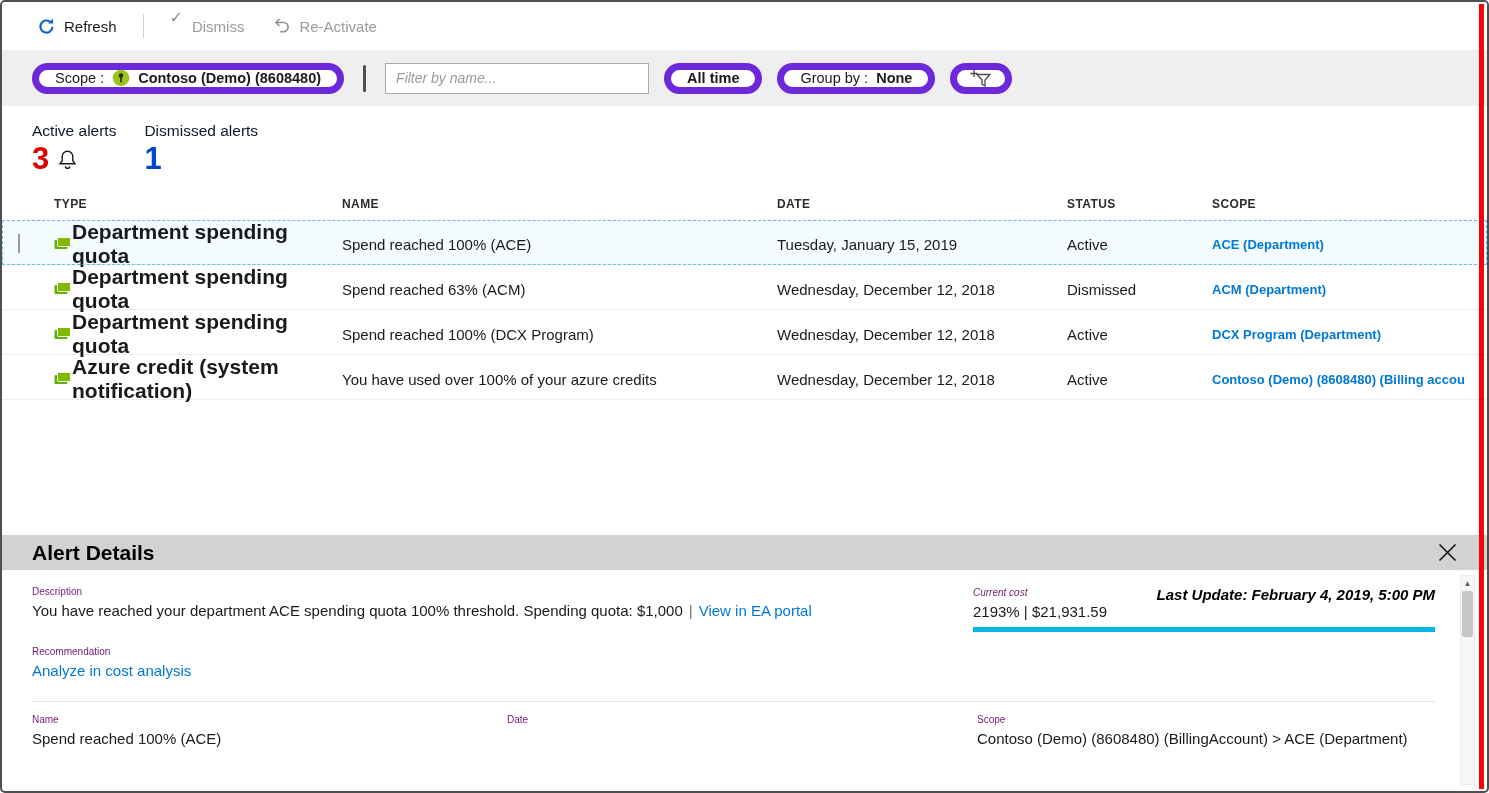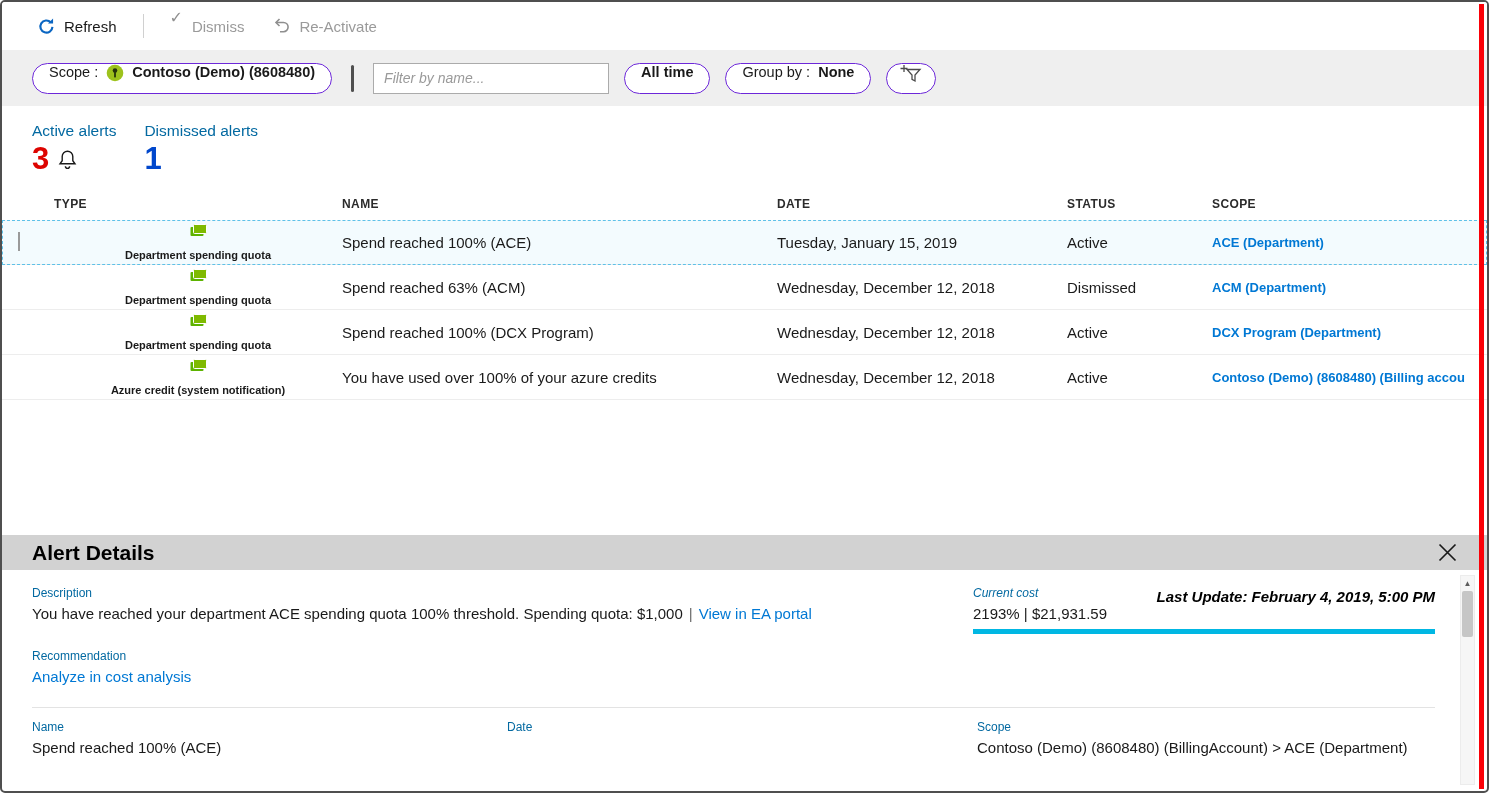--- a/index.html
+++ b/index.html
@@ -24,37 +24,37 @@
     font-family: inherit; font-size: 15px; color: #1a1a1a; cursor: pointer; padding: 6px 10px;
   }
   .cmdbtn.disabled { color: #9a9a9a; }
   .cmd-divider { width: 1px; height: 24px; background: #d0d0d0; margin: 0 6px; }
   
   .filterbar {
     height: 56px; flex: 0 0 56px; background: #efefef;
     display: flex; align-items: center; padding-left: 30px; gap: 15px;
   }
   .pill {
-    display: inline-flex; align-items: flex-start; gap: 8px; height: 31px;
-    border: 1px solid #6d28d9; border-radius: 16px; background: #fff;
+    display: inline-flex; align-items: center; gap: 8px; height: 31px;
+    border: 7px solid #6d28d9; border-radius: 16px; background: #fff;
     padding: 0 16px; font-size: 14.5px; cursor: pointer; white-space: nowrap;
   }
   .pill b { font-weight: 700; }
   .pill-label { color: #1a1a1a; }
   .scope-divider { width: 3px; height: 27px; background: #4f4f4f; border-radius: 2px; margin: 0 4px; }
   .name-filter {
-    width: 236px; height: 31px; border: 1px solid #ababab; background: #fff;
+    width: 264px; height: 31px; border: 1px solid #ababab; background: #fff;
     padding: 0 10px; font-family: inherit; font-size: 14px; color: #1a1a1a;
   }
   .name-filter::placeholder { color: #9a9a9a; font-style: italic; }
   .iconpill { padding: 0 13px; }
   
   .summary { padding: 16px 0 0 30px; display: flex; gap: 28px; flex: 0 0 74px; }
   .sum-block { cursor: pointer; }
-  .sum-label { font-size: 15.5px; color: #0369a1; margin-bottom: 2px; }
+  .sum-label { font-size: 15.5px; color: #0f172a; margin-bottom: 2px; }
   .sum-countrow { display: flex; align-items: center; gap: 9px; }
   .sum-count { font-size: 31px; font-weight: 700; line-height: 34px; }
   .sum-count.red { color: #dd0400; }
   .sum-count.blue { color: #0047cc; }
   
   .tablewrap { flex: 0 0 auto; }
   .trow {
     display: grid;
     grid-template-columns: 52px 288px 435px 290px 145px 1fr;
     align-items: center;
@@ -62,38 +62,38 @@
   .thead { height: 40px; align-items: end; padding-bottom: 9px; }
   .th {
     font-size: 12px; font-weight: 700; color: #2b2b2b; letter-spacing: .4px;
   }
   .tr { height: 45px; border-bottom: 1px solid #ededed; cursor: pointer; background: #fff; }
   .tr.selected { background: #f3fbfe; outline: 1px dashed #5ec1e8; outline-offset: -1px; }
   .cell-check { padding-left: 16px; }
   .checkbox {
     width: 16px; height: 16px; border: 1px solid #9a9a9a; background: #fff; cursor: pointer;
   }
-  .cell-type { display: flex; align-items: center; gap: 11px; font-size: 11px; font-weight: 600; flex-direction: column; }
+  .cell-type { display: flex; align-items: center; gap: 1px; font-size: 21px; font-weight: 600; }
   .cell-name, .cell-date, .cell-status { font-size: 15px; }
   .cell-scope { font-size: 13px; }
   .scope-link {
     color: #0078d4; font-weight: 600; text-decoration: none; white-space: nowrap;
     overflow: hidden; display: block;
   }
   .spacer { flex: 1 1 auto; }
   
   .details { flex: 0 0 256px; display: flex; flex-direction: column; position: relative; }
   .details-header {
     flex: 0 0 35px; background: #d2d2d2; display: flex; align-items: center;
     justify-content: space-between; padding: 0 26px 0 30px;
   }
   .details-title { font-size: 21px; font-weight: 700; color: #000; }
   .closebtn { background: none; border: none; cursor: pointer; padding: 4px; line-height: 0; }
   .details-body { flex: 1; padding: 16px 52px 0 30px; }
-  .field-label { font-size: 12px; color: #0369a1; margin-bottom: 5px; }
+  .field-label { font-size: 10px; color: #701a75; margin-bottom: 5px; }
   .field-value { font-size: 15px; color: #1a1a1a; }
   .d-top { display: grid; grid-template-columns: 1fr 462px; column-gap: 30px; }
   .cost-toprow { display: flex; justify-content: space-between; align-items: flex-end; font-style: italic; }
   .last-update { font-size: 15px; font-weight: 700; color: #000; white-space: nowrap; }
   .cost-bar { height: 5px; background: #00b7e3; margin-top: 7px; width: 100%; }
   .link { color: #0078d4; text-decoration: none; font-size: 15px; cursor: pointer; }
   .desc-sep { color: #6b6b6b; margin: 0 6px; }
   .recommendation { margin-top: 27px; }
   .d-divider { border: none; border-top: 1px solid #e3e3e3; margin: 21px 0 12px 0; }
   .d-bottom { display: grid; grid-template-columns: 475px 470px 1fr; }

